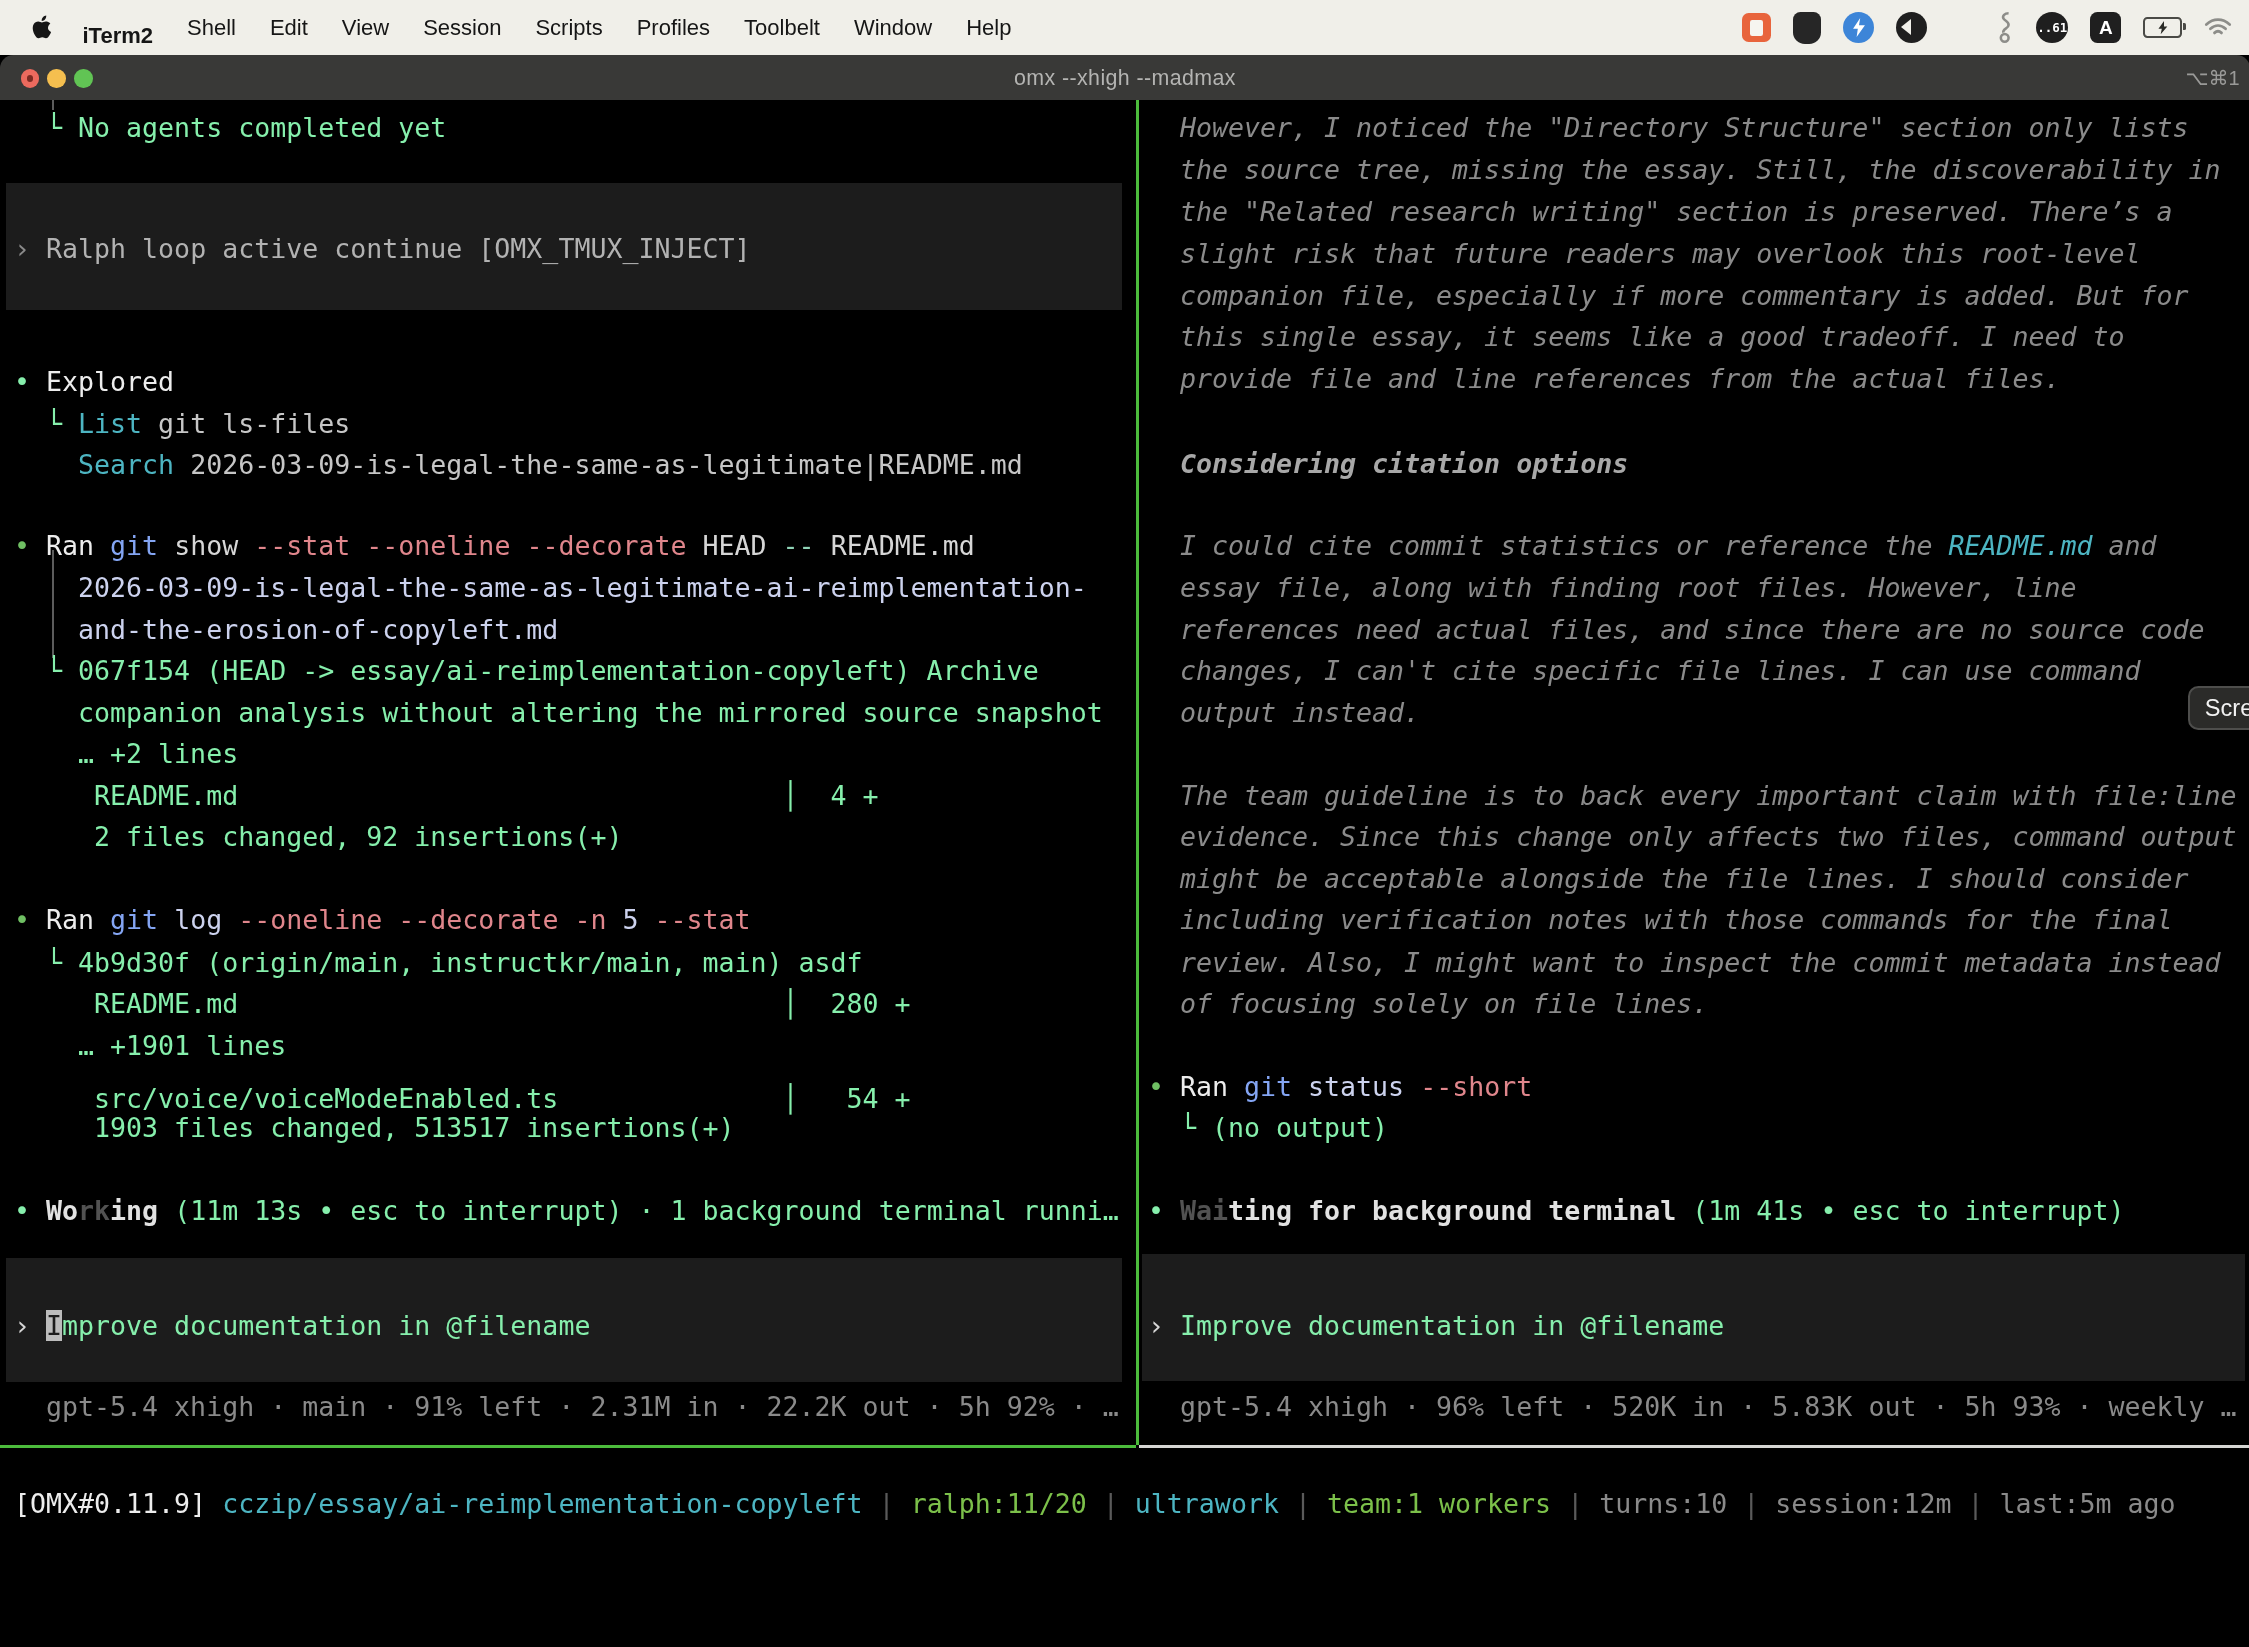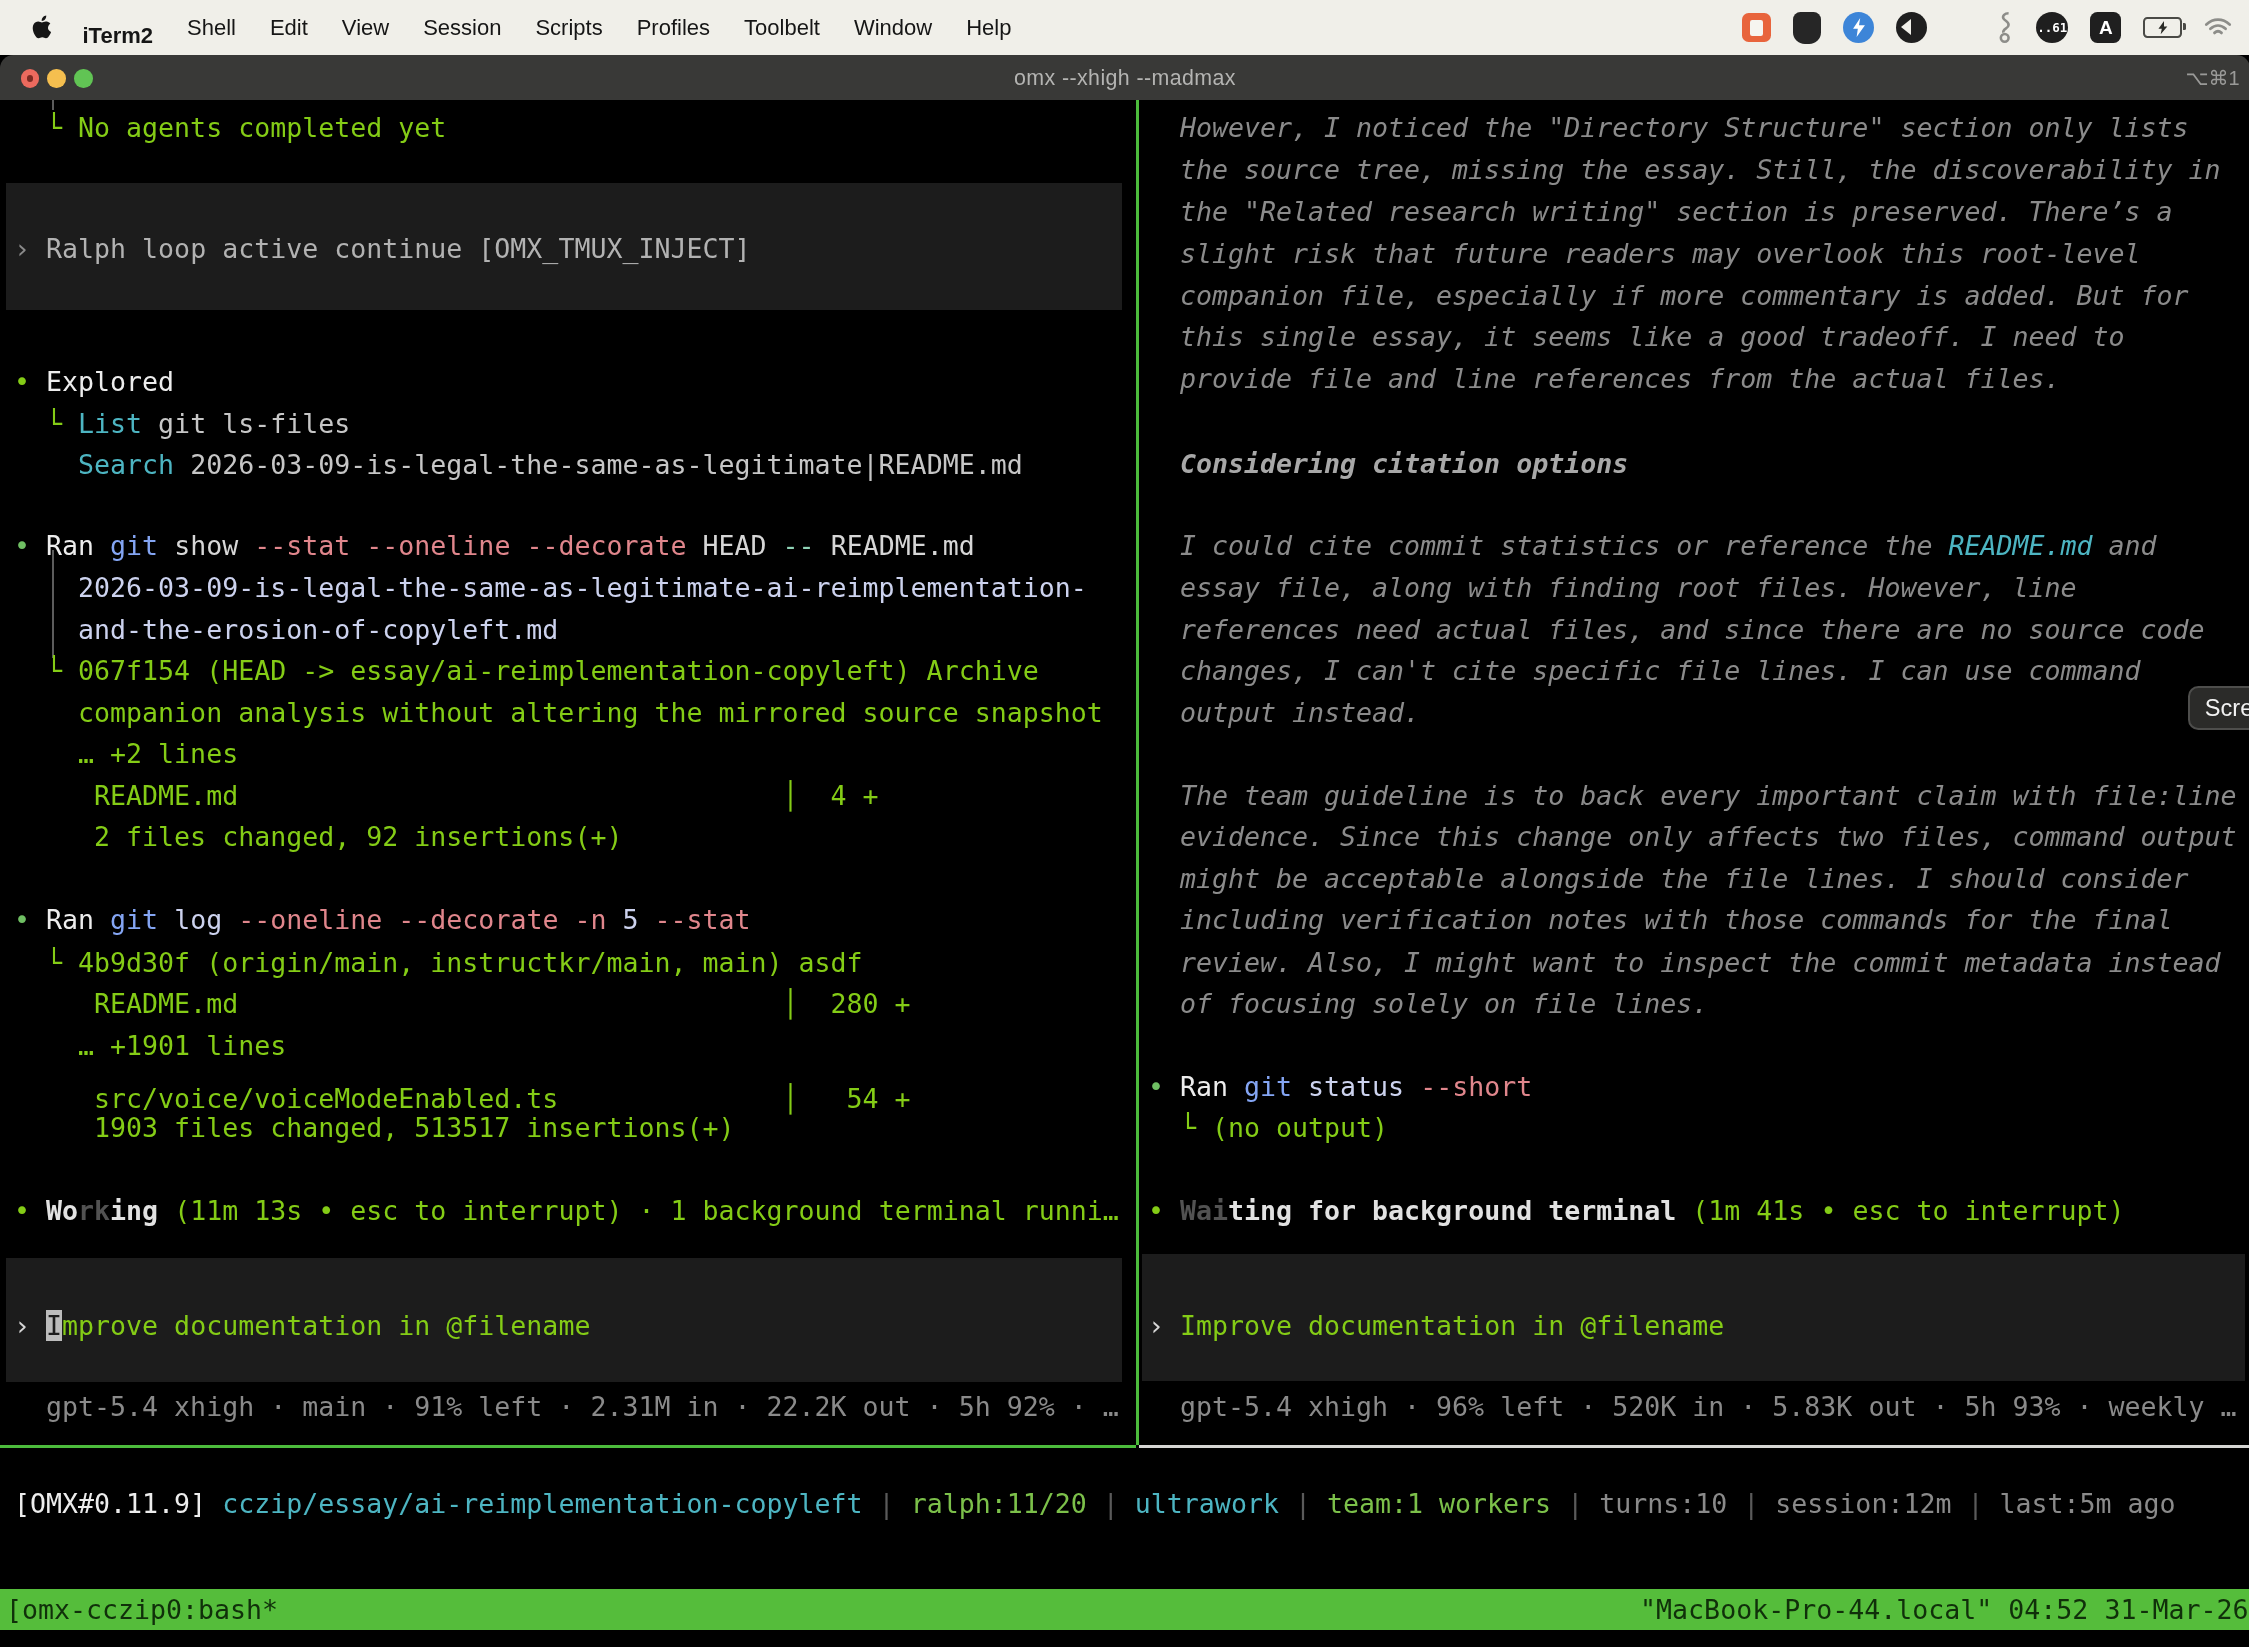--- a/index.html
+++ b/index.html
@@ -59,21 +59,21 @@
   #omx-status .term-row{left:14px;}
 
   .panel{position:absolute;background:#1c1c1c;}
   #ralph-panel{left:5.9px;top:83px;width:1116px;height:127px;}
   #prompt-left{left:5.9px;top:1158px;width:1116px;height:124px;}
   #prompt-right{left:3px;top:1154px;width:1103px;height:127px;}
 
   .vline{position:absolute;width:1.5px;background:#5c5c5c;}
 
   
-  .c-gray{color:#84cc16;}
+  .c-gray{color:#86efac;}
   .c-gray2{color:#b2b2b2;}
   .c-lightgray{color:#c6c6c6;}
   .c-white{color:#d6d6d6;}
   .c-boldwhite{color:#ededed;font-weight:normal;}
   .c-blue{color:#84a5f3;}
   .c-red{color:#e0868c;}
   .c-mint{color:#8fd3b6;}
   .c-teal{color:#4db5c2;}
   .c-lav{color:#ccd2ee;}
   .c-green{color:#6fbf63;}
@@ -252,19 +252,15 @@
 
   <div id="border-h-left"></div>
   <div id="border-h-right"></div>
 
   <div id="screen-chip">Scre</div>
 
   <div id="omx-status">
       <div class="term-row" style="top: 35px;"><span class="c-boldwhite">[OMX#0.11.9]</span><span class="c-dim"> </span><span class="c-teal">cczip/essay/ai-reimplementation-copyleft</span><span class="c-sep"> | </span><span class="c-green2">ralph:11/20</span><span class="c-sep"> | </span><span class="c-teal">ultrawork</span><span class="c-sep"> | </span><span class="c-green2">team:1 workers</span><span class="c-sep"> | </span><span class="c-dim">turns:10</span><span class="c-sep"> | </span><span class="c-dim">session:12m</span><span class="c-sep"> | </span><span class="c-dim">last:5m ago</span></div>
     </div>
 
-  <div id="tmux-bar">
-    <span>[omx-cczip0:bash*</span>
-    <span>"MacBook-Pro-44.local" 04:52 31-Mar-26</span>
-  </div>
 
 </div>
 
 
 </body></html>

